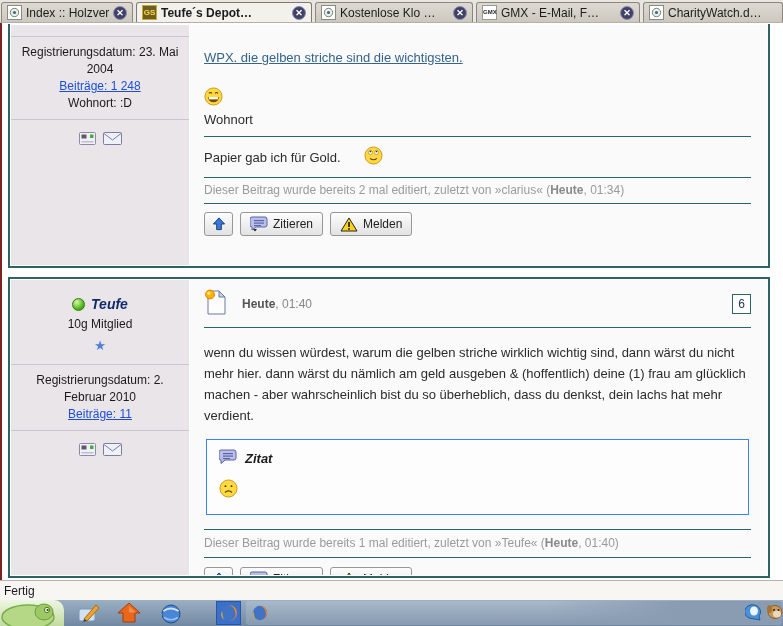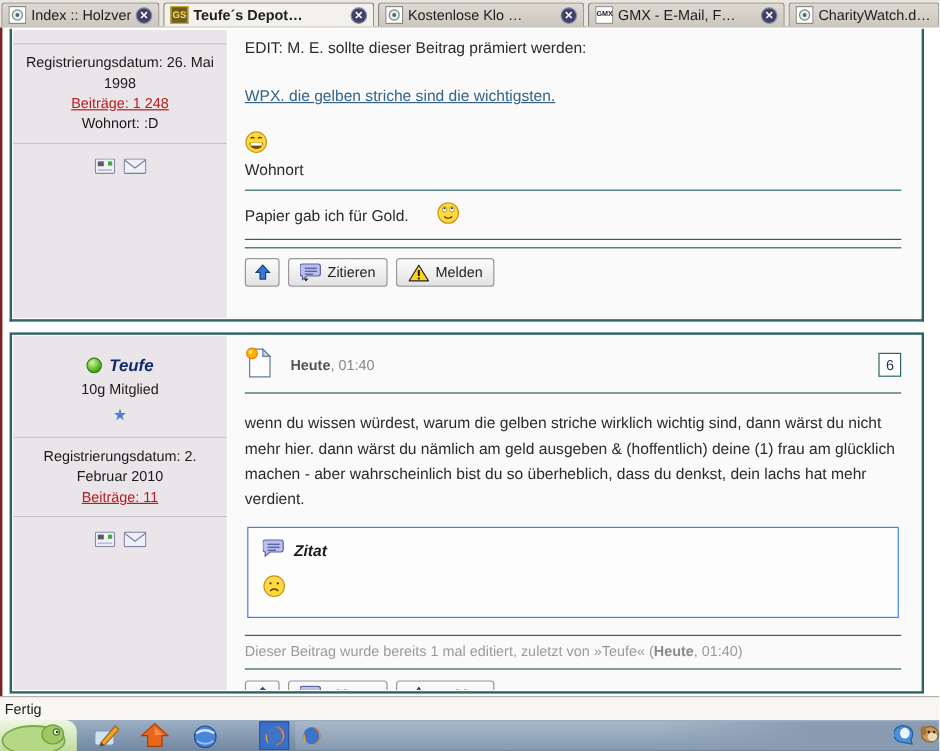--- a/index.html
+++ b/index.html
@@ -29,21 +29,21 @@
   .red-strip{position:absolute;top:0;left:0;width:2px;height:557px;background:#7b2222;}
   .post{position:absolute;left:8px;width:762px;border:2px solid #2d6466;background:#fff;
         display:flex;padding:1px;box-sizing:border-box;}
   .post1{top:1px;height:244px;border-top:none;}
   .post2{top:254px;height:301px;}
   .sidebar{width:178px;flex:none;background:#e9e5e9;display:flex;flex-direction:column;
            font-size:12px;color:#1a1a1a;text-align:center;}
   .cell{border-bottom:1px solid #cbc6cb;padding:7px 6px;line-height:17px;}
   .cell-empty{height:11px;padding:0;border-bottom:1px solid #cbc6cb;}
   .cell-icons{flex:1;border-bottom:none;padding-top:12px;}
-  .side-link{color:#b91c1c;text-decoration:underline;cursor:pointer;margin-top:36px;}
+  .side-link{color:#1d4ed8;text-decoration:underline;cursor:pointer;margin-top:36px;}
   .uname-row{display:flex;align-items:center;justify-content:center;gap:6px;margin-top:4px;text-align:right;}
   .status-dot{width:13px;height:13px;border-radius:50%;
               background:radial-gradient(circle at 35% 30%,#d8f7a8,#54b81e 60%,#2e8a0a);
               border:1px solid #2f7d10;box-sizing:border-box;}
   .uname{font-weight:bold;font-style:italic;font-size:14px;color:#122a6b;}
   .rank{margin-top:3px;}
   .star{margin-top:4px;color:#4f7fd0;font-size:13px;text-shadow:0 0 1px #bcd0f0;}
   .side-icons{display:flex;gap:7px;justify-content:center;align-items:center;}
 
   .content{flex:1;background:#fafafa;margin-left:1px;padding:0 16px 0 14px;font-size:13px;
@@ -106,21 +106,21 @@
           </svg>
       </span>
       <span class="tab-label">Index :: Holzver…</span>
       <span class="tab-close">✕</span>
     </div>
     <div class="tab active" style="width:176px">
       <span class="favicon fav-gs">GS</span>
       <span class="tab-label">Teufe´s Depot…</span>
       <span class="tab-close">✕</span>
     </div>
-    <div class="tab" style="width:172px">
+    <div class="tab" style="width:158px">
       <span class="favicon">
         <svg width="15" height="15">
             <rect x="0.5" y="0.5" width="14" height="14" fill="#fff" stroke="#8a8a8a"></rect>
             <circle cx="7.5" cy="7.5" r="4.2" fill="#e9efe9" stroke="#6f8a6f"></circle>
             <circle cx="7.5" cy="7.5" r="1.6" fill="#49648a"></circle>
           </svg>
       </span>
       <span class="tab-label">Kostenlose Klo …</span>
       <span class="tab-close">✕</span>
     </div>
@@ -141,21 +141,21 @@
     </div>
   </div>
 
   <div class="page">
     <div class="red-strip"></div>
 
     <div class="post post1">
       <div class="sidebar">
         <div class="cell cell-empty"></div>
         <div class="cell">
-          <div>Registrierungsdatum: 26. Mai 1998</div>
+          <div>Registrierungsdatum: 23. Mai 2004</div>
           <div><a class="side-link">Beiträge: 1 248</a></div>
           <div>Wohnort: :D</div>
         </div>
         <div class="cell cell-icons">
           <div class="side-icons">
             <span>
               <svg width="17" height="13">
                   <rect x="0.5" y="0.5" width="16" height="12" rx="1" fill="#f2f0f7" stroke="#8a8aa8"></rect>
                   <rect x="2.5" y="2.5" width="5" height="4" fill="#5a5a6a"></rect>
                   <rect x="11" y="2.5" width="3.5" height="3.5" fill="#3fae3f"></rect>
@@ -165,21 +165,20 @@
             <span>
               <svg width="19" height="13">
                   <rect x="0.5" y="0.5" width="18" height="12" rx="1" fill="#eef0fa" stroke="#7d7da0"></rect>
                   <path d="M1 1.5 L9.5 8 L18 1.5" fill="none" stroke="#7d7da0"></path>
                 </svg>
             </span>
           </div>
         </div>
       </div>
       <div class="content">
-        <div style="margin-top:7px">EDIT: M. E. sollte dieser Beitrag prämiert werden:</div>
         <a class="wpx-link" style="margin-top:25px">WPX. die gelben striche sind die wichtigsten.</a>
         <div style="margin-top:22px">
           <svg width="19" height="19" viewBox="0 0 20 20">
               <circle cx="10" cy="10" r="9" fill="#ffd93d" stroke="#c9921e"></circle>
               <path d="M5.2 6.8 q1.6 -2 3.2 0" fill="none" stroke="#5a3c00" stroke-width="1.2"></path>
               <path d="M11.6 6.8 q1.6 -2 3.2 0" fill="none" stroke="#5a3c00" stroke-width="1.2"></path>
               <path d="M4 10.5 a6 5.5 0 0 0 12 0 z" fill="#7a4b00"></path>
               <rect x="5" y="10.6" width="10" height="2.4" fill="#fff"></rect>
             </svg>
         </div>
@@ -192,20 +191,23 @@
                 <circle cx="10" cy="10" r="9" fill="#ffd93d" stroke="#c9921e"></circle>
                 <ellipse cx="6.8" cy="6.8" rx="2" ry="2.4" fill="#fff" stroke="#9a7200" stroke-width="0.6"></ellipse>
                 <ellipse cx="13.2" cy="6.8" rx="2" ry="2.4" fill="#fff" stroke="#9a7200" stroke-width="0.6"></ellipse>
                 <circle cx="6.8" cy="5.8" r="0.9" fill="#333"></circle>
                 <circle cx="13.2" cy="5.8" r="0.9" fill="#333"></circle>
                 <path d="M6.5 13 q3.5 3 7 0" fill="none" stroke="#5a3c00" stroke-width="1.2"></path>
               </svg>
           </span>
         </div>
         <div class="sep" style="margin-top:9px"></div>
+        <div class="notice" style="margin-top:5px">
+          <span>Dieser Beitrag wurde bereits 2 mal editiert, zuletzt von »clarius« (</span><b>Heute</b><span>, 01:34)</span>
+        </div>
         <div class="sep" style="margin-top:6px"></div>
         <div class="btnrow" style="margin-top:8px">
           <button class="btn upbtn">
             <svg width="14" height="14" viewBox="0 0 15 15">
                 <path d="M7.5 1 L13.5 7.5 H10 V13.5 H5 V7.5 H1.5 z" fill="#3a77d4" stroke="#123c7a"></path>
               </svg>
           </button>
           <button class="btn">
             <svg width="18" height="16" viewBox="0 0 18 16">
                 <path d="M2 1 h13 a2 2 0 0 1 2 2 v6 a2 2 0 0 1 -2 2 h-9 l-4 3 v-3 a2 2 0 0 1 -2 -2 v-6 a2 2 0 0 1 2 -2z" fill="#b9bfe8" stroke="#5d64a8"></path>

